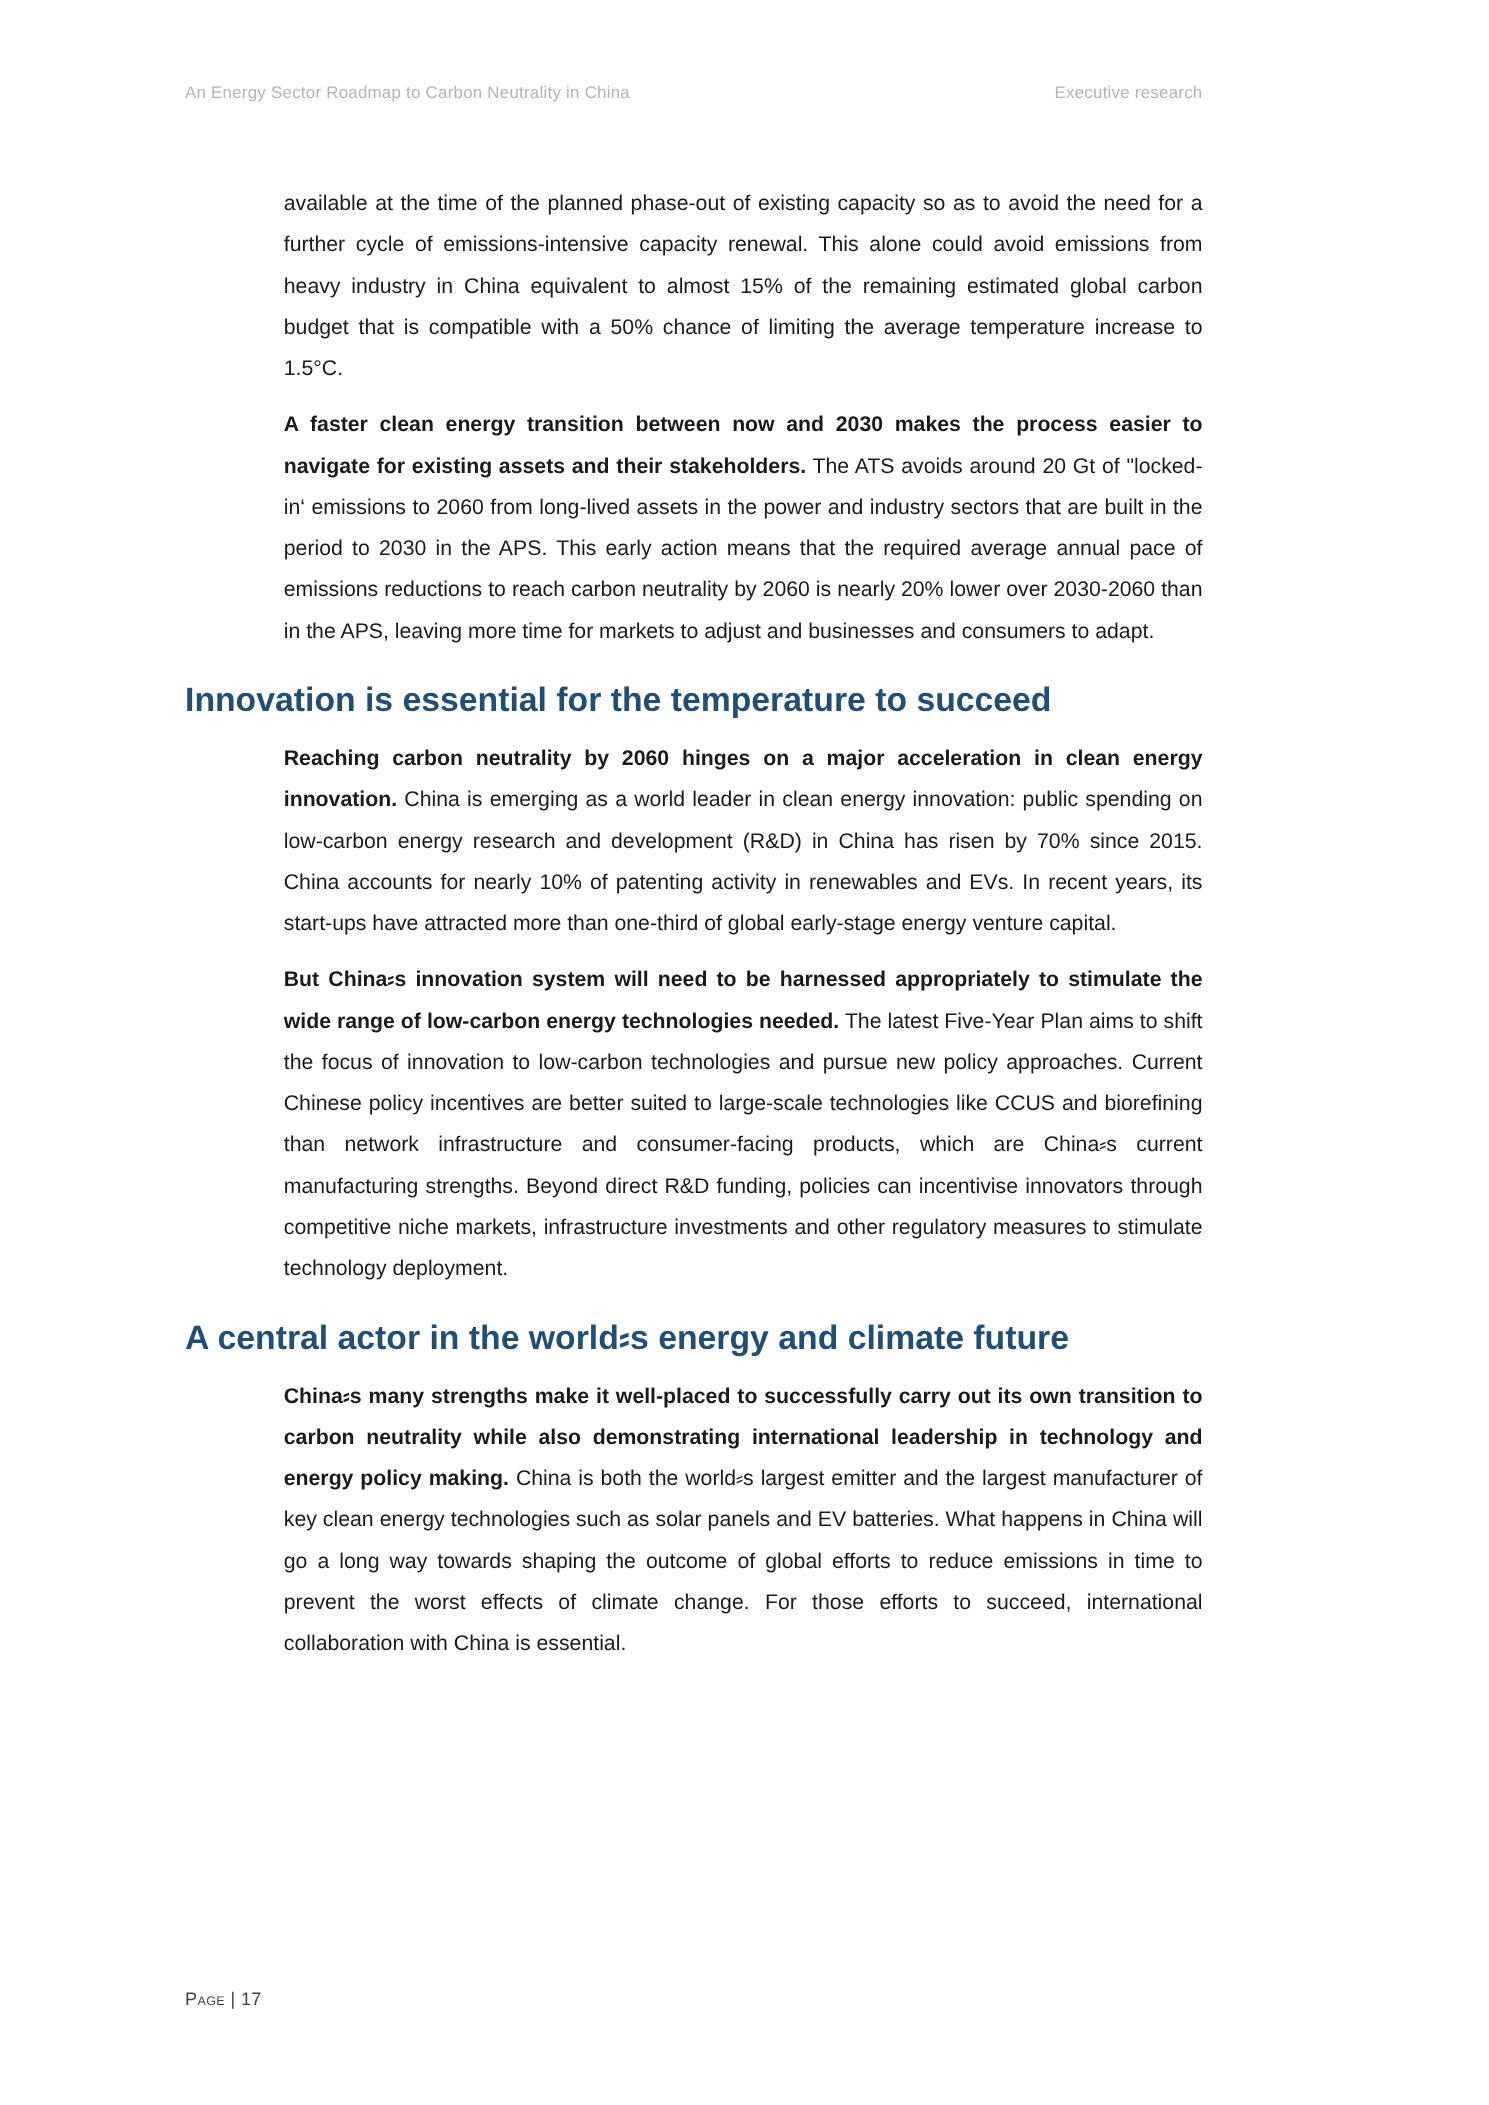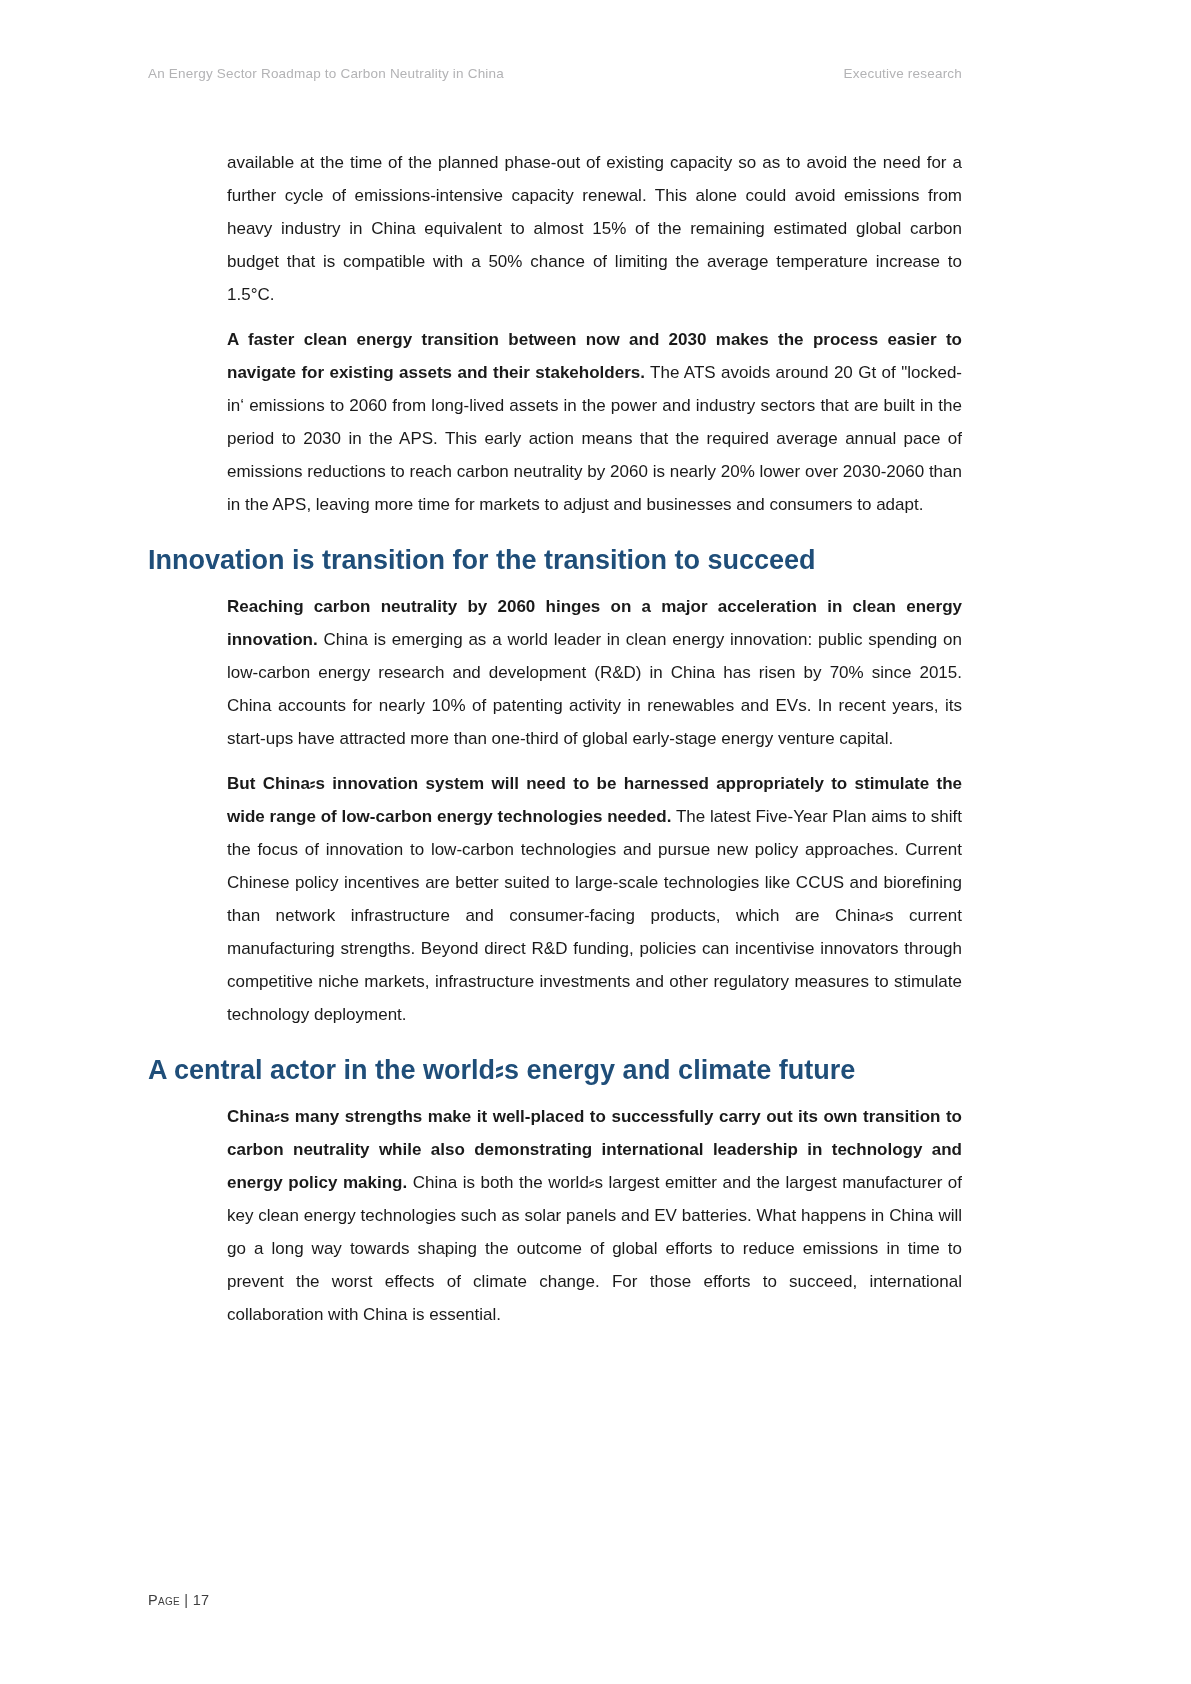--- a/index.html
+++ b/index.html
@@ -94,21 +94,21 @@
     <span>An Energy Sector Roadmap to Carbon Neutrality in China</span>
     <span>Executive research</span>
   </div>
 
   <div class="content">
 
     <p><span>available at the time of the planned phase-out of existing capacity so as to avoid the need for a further cycle of emissions-intensive capacity renewal. This alone could avoid emissions from heavy industry in China equivalent to almost 15% of the remaining estimated global carbon budget that is compatible with a 50% chance of limiting the average temperature increase to 1.5°C.</span></p>
 
     <p><b>A faster clean energy transition between now and 2030 makes the process easier to navigate for existing assets and their stakeholders.</b> <span>The ATS avoids around 20 Gt of "locked-in‘ emissions to 2060 from long-lived assets in the power and industry sectors that are built in the period to 2030 in the APS. This early action means that the required average annual pace of emissions reductions to reach carbon neutrality by 2060 is nearly 20% lower over 2030-2060 than in the APS, leaving more time for markets to adjust and businesses and consumers to adapt.</span></p>
 
-    <h2>Innovation is transition for the transition to succeed</h2>
+    <h2>Innovation is essential for the temperature to succeed</h2>
 
     <p><b>Reaching carbon neutrality by 2060 hinges on a major acceleration in clean energy innovation.</b> <span>China is emerging as a world leader in clean energy innovation: public spending on low-carbon energy research and development (R&amp;D) in China has risen by 70% since 2015. China accounts for nearly 10% of patenting activity in renewables and EVs. In recent years, its start-ups have attracted more than one-third of global early-stage energy venture capital.</span></p>
 
     <p><b>But China⸗s innovation system will need to be harnessed appropriately to stimulate the wide range of low-carbon energy technologies needed.</b> <span>The latest Five-Year Plan aims to shift the focus of innovation to low-carbon technologies and pursue new policy approaches. Current Chinese policy incentives are better suited to large-scale technologies like CCUS and biorefining than network infrastructure and consumer-facing products, which are China⸗s current manufacturing strengths. Beyond direct R&amp;D funding, policies can incentivise innovators through competitive niche markets, infrastructure investments and other regulatory measures to stimulate technology deployment.</span></p>
 
     <h2>A central actor in the world⸗s energy and climate future</h2>
 
     <p><b>China⸗s many strengths make it well-placed to successfully carry out its own transition to carbon neutrality while also demonstrating international leadership in technology and energy policy making.</b> <span>China is both the world⸗s largest emitter and the largest manufacturer of key clean energy technologies such as solar panels and EV batteries. What happens in China will go a long way towards shaping the outcome of global efforts to reduce emissions in time to prevent the worst effects of climate change. For those efforts to succeed, international collaboration with China is essential.</span></p>
 
   </div>

